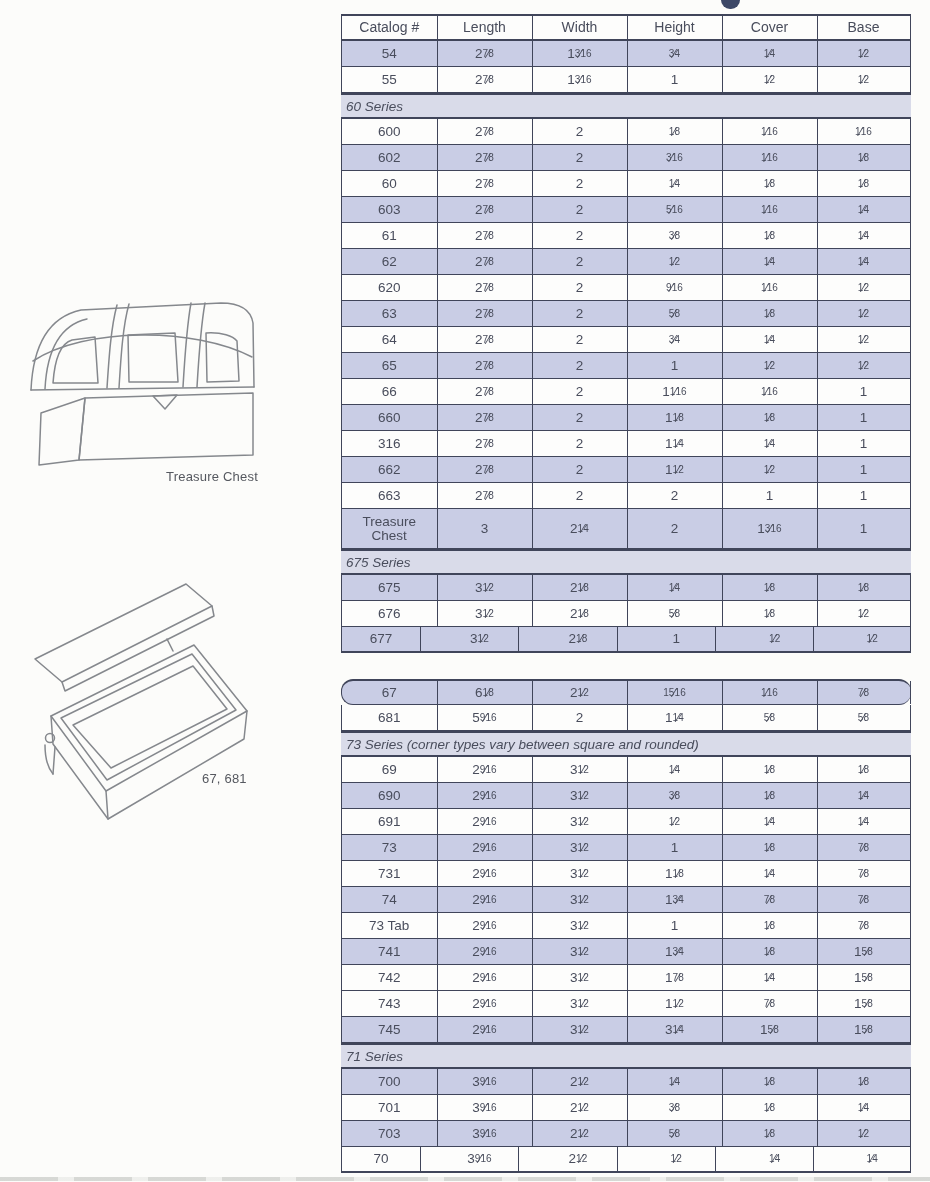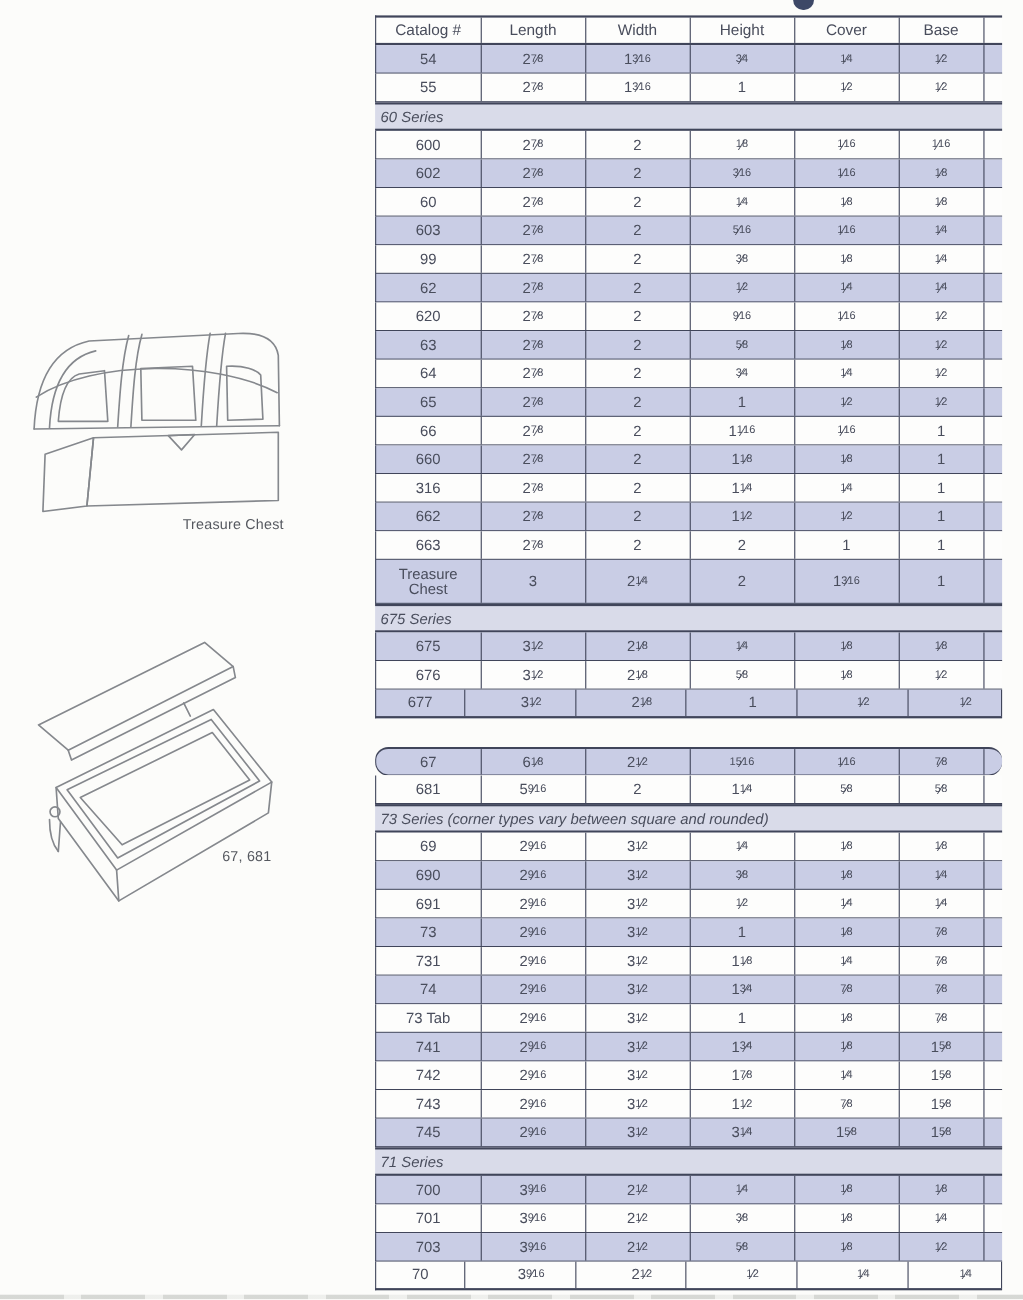--- a/index.html
+++ b/index.html
@@ -44,21 +44,21 @@
   .t-row.tall{height:40px;}
   .t-row.t2{border-top:2px solid var(--border,#40455a);border-radius:12px;}
   .t-row.b2{border-bottom:2.5px solid var(--border,#40455a);gap:20px;}
   .cell{
     box-sizing:border-box;display:flex;align-items:center;justify-content:center;
     border-right:1.5px solid var(--border,#40455a);
     text-align:center;line-height:1.02;
   }
   .c0{width:95.5px;}
   .c1,.c2,.c3,.c4{width:95px;}
-  .c5{width:77px;}
+  .c5{width:93px;}
   .t-row.tall .c0{padding:0 14px;}
   .t-section{
     box-sizing:border-box;height:26px;display:flex;align-items:center;
     padding-left:5px;background:var(--section-shade,#d9dbe9);
     border-top:2px solid var(--border,#40455a);
     border-bottom:2px solid var(--border,#40455a);
     font-style:italic;
   }
   .t-gap{height:26px;}
   .cell sup{font-size:10px;line-height:0;vertical-align:4px;}
@@ -248,21 +248,21 @@
           <span class="sl">⁄</span>
           <sub>16</sub>
         </div>
         <div class="cell c5">
           <sup>1</sup>
           <span class="sl">⁄</span>
           <sub>4</sub>
         </div>
       </div>
       <div class="t-row">
-        <div class="cell c0">99</div>
+        <div class="cell c0">61</div>
         <div class="cell c1">2 <sup>7</sup><span class="sl">⁄</span><sub>8</sub></div>
         <div class="cell c2">2</div>
         <div class="cell c3">
           <sup>3</sup>
           <span class="sl">⁄</span>
           <sub>8</sub>
         </div>
         <div class="cell c4">
           <sup>1</sup>
           <span class="sl">⁄</span>

